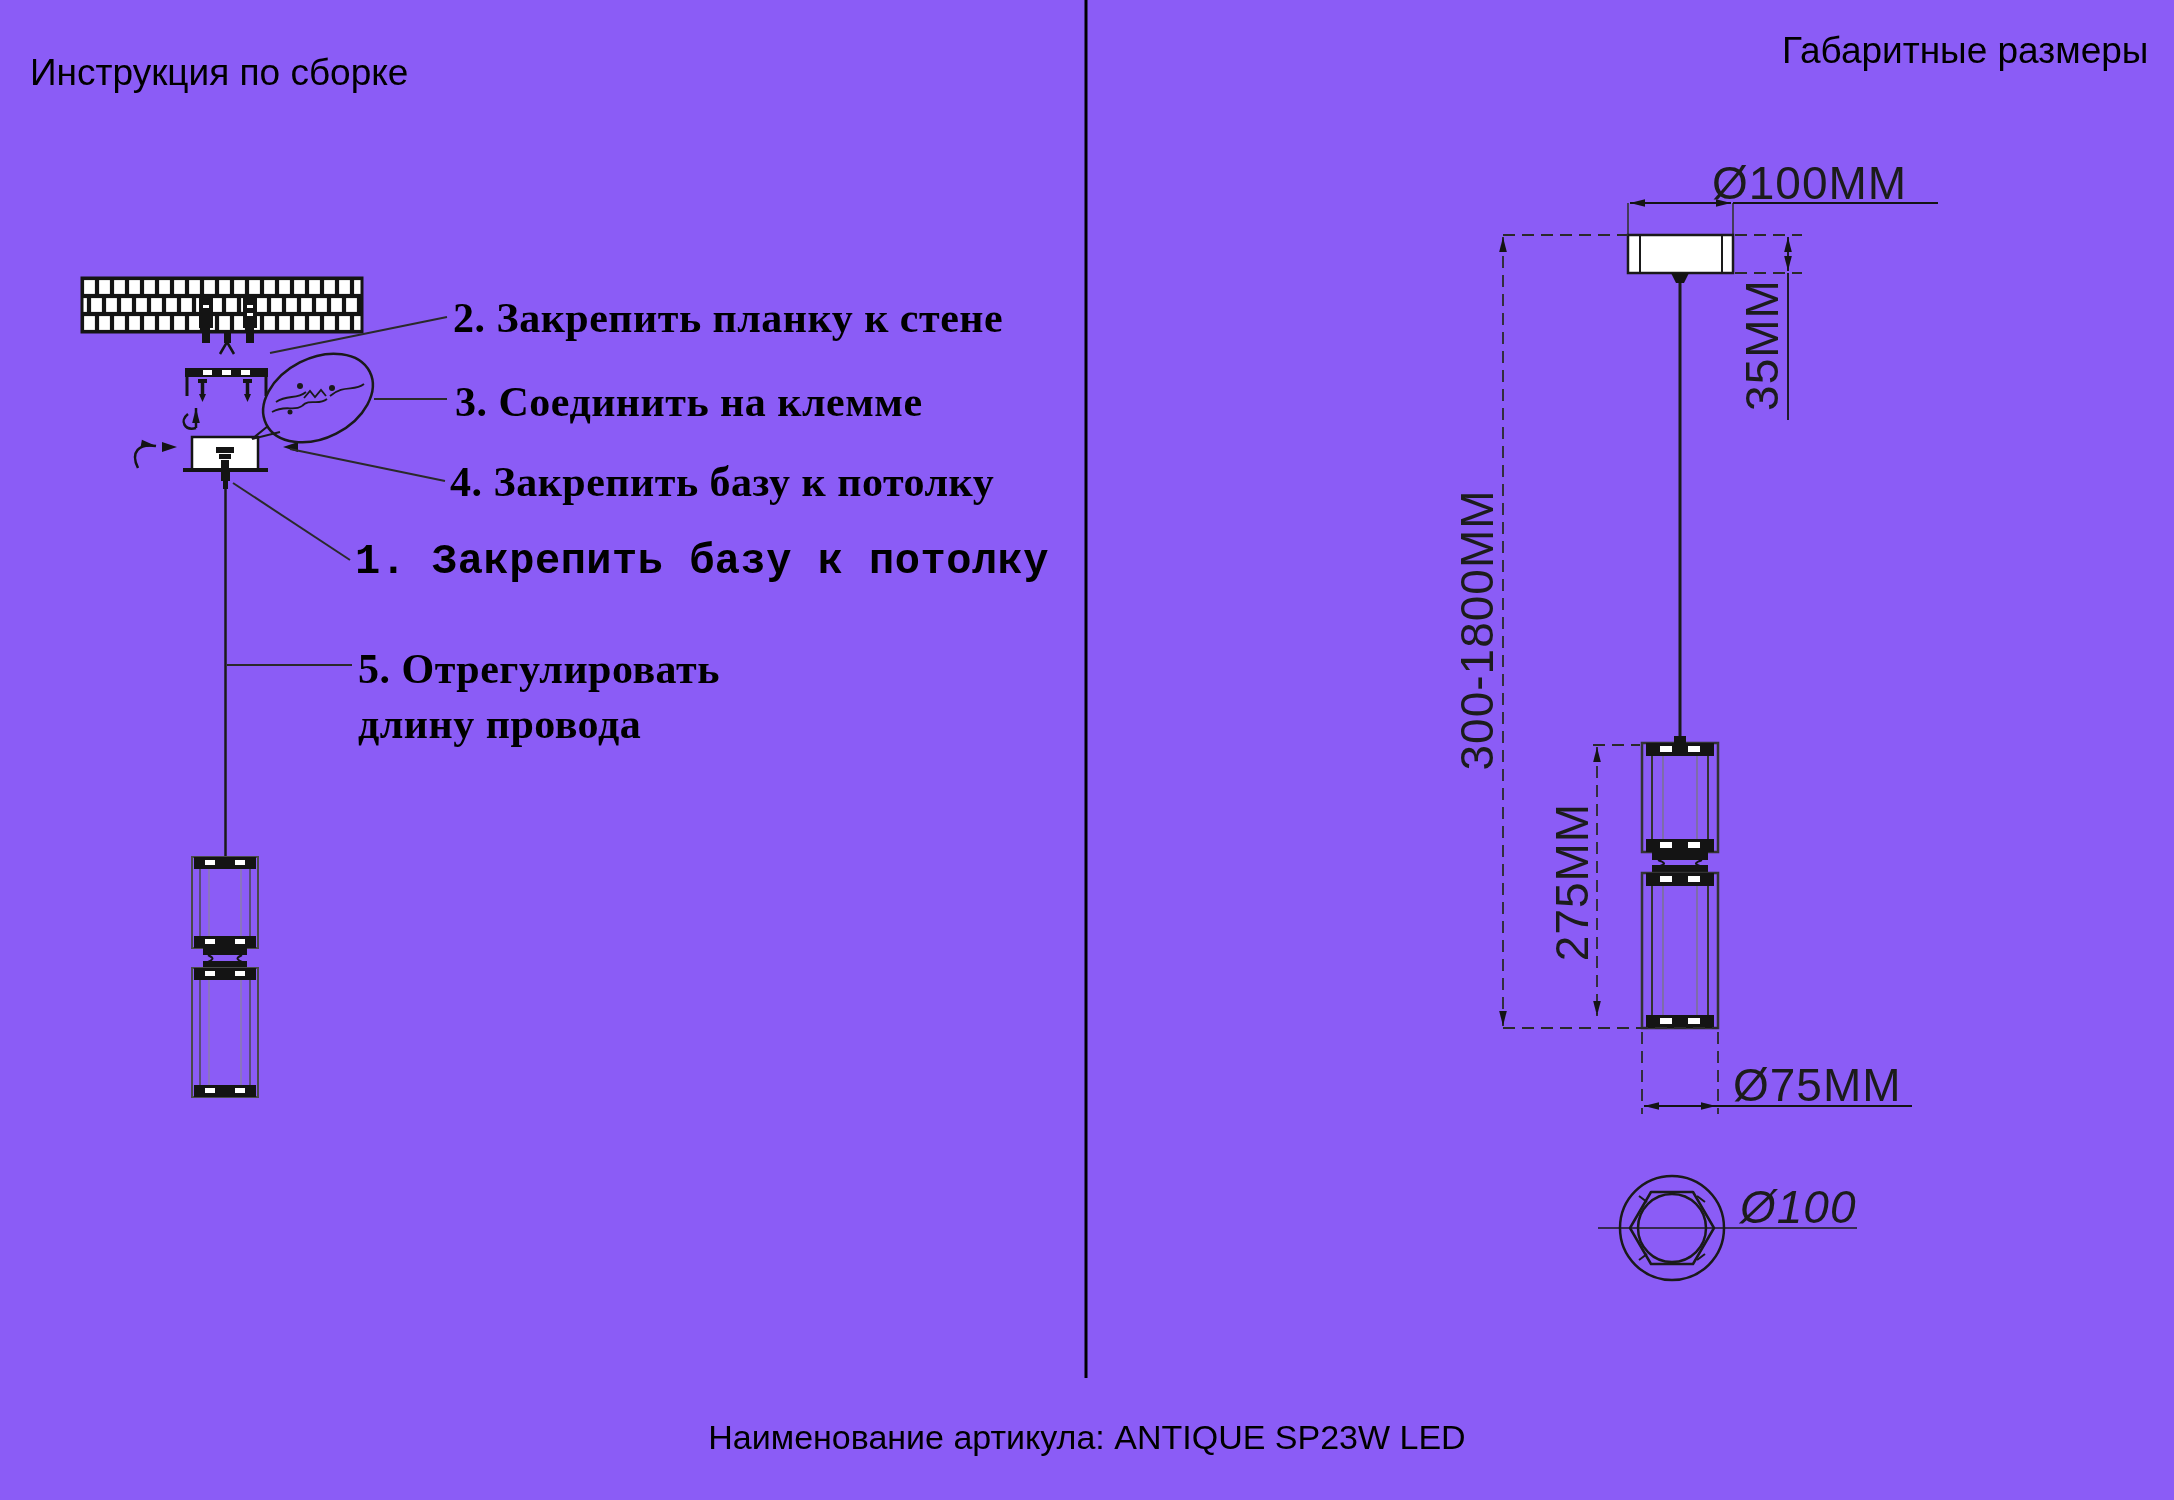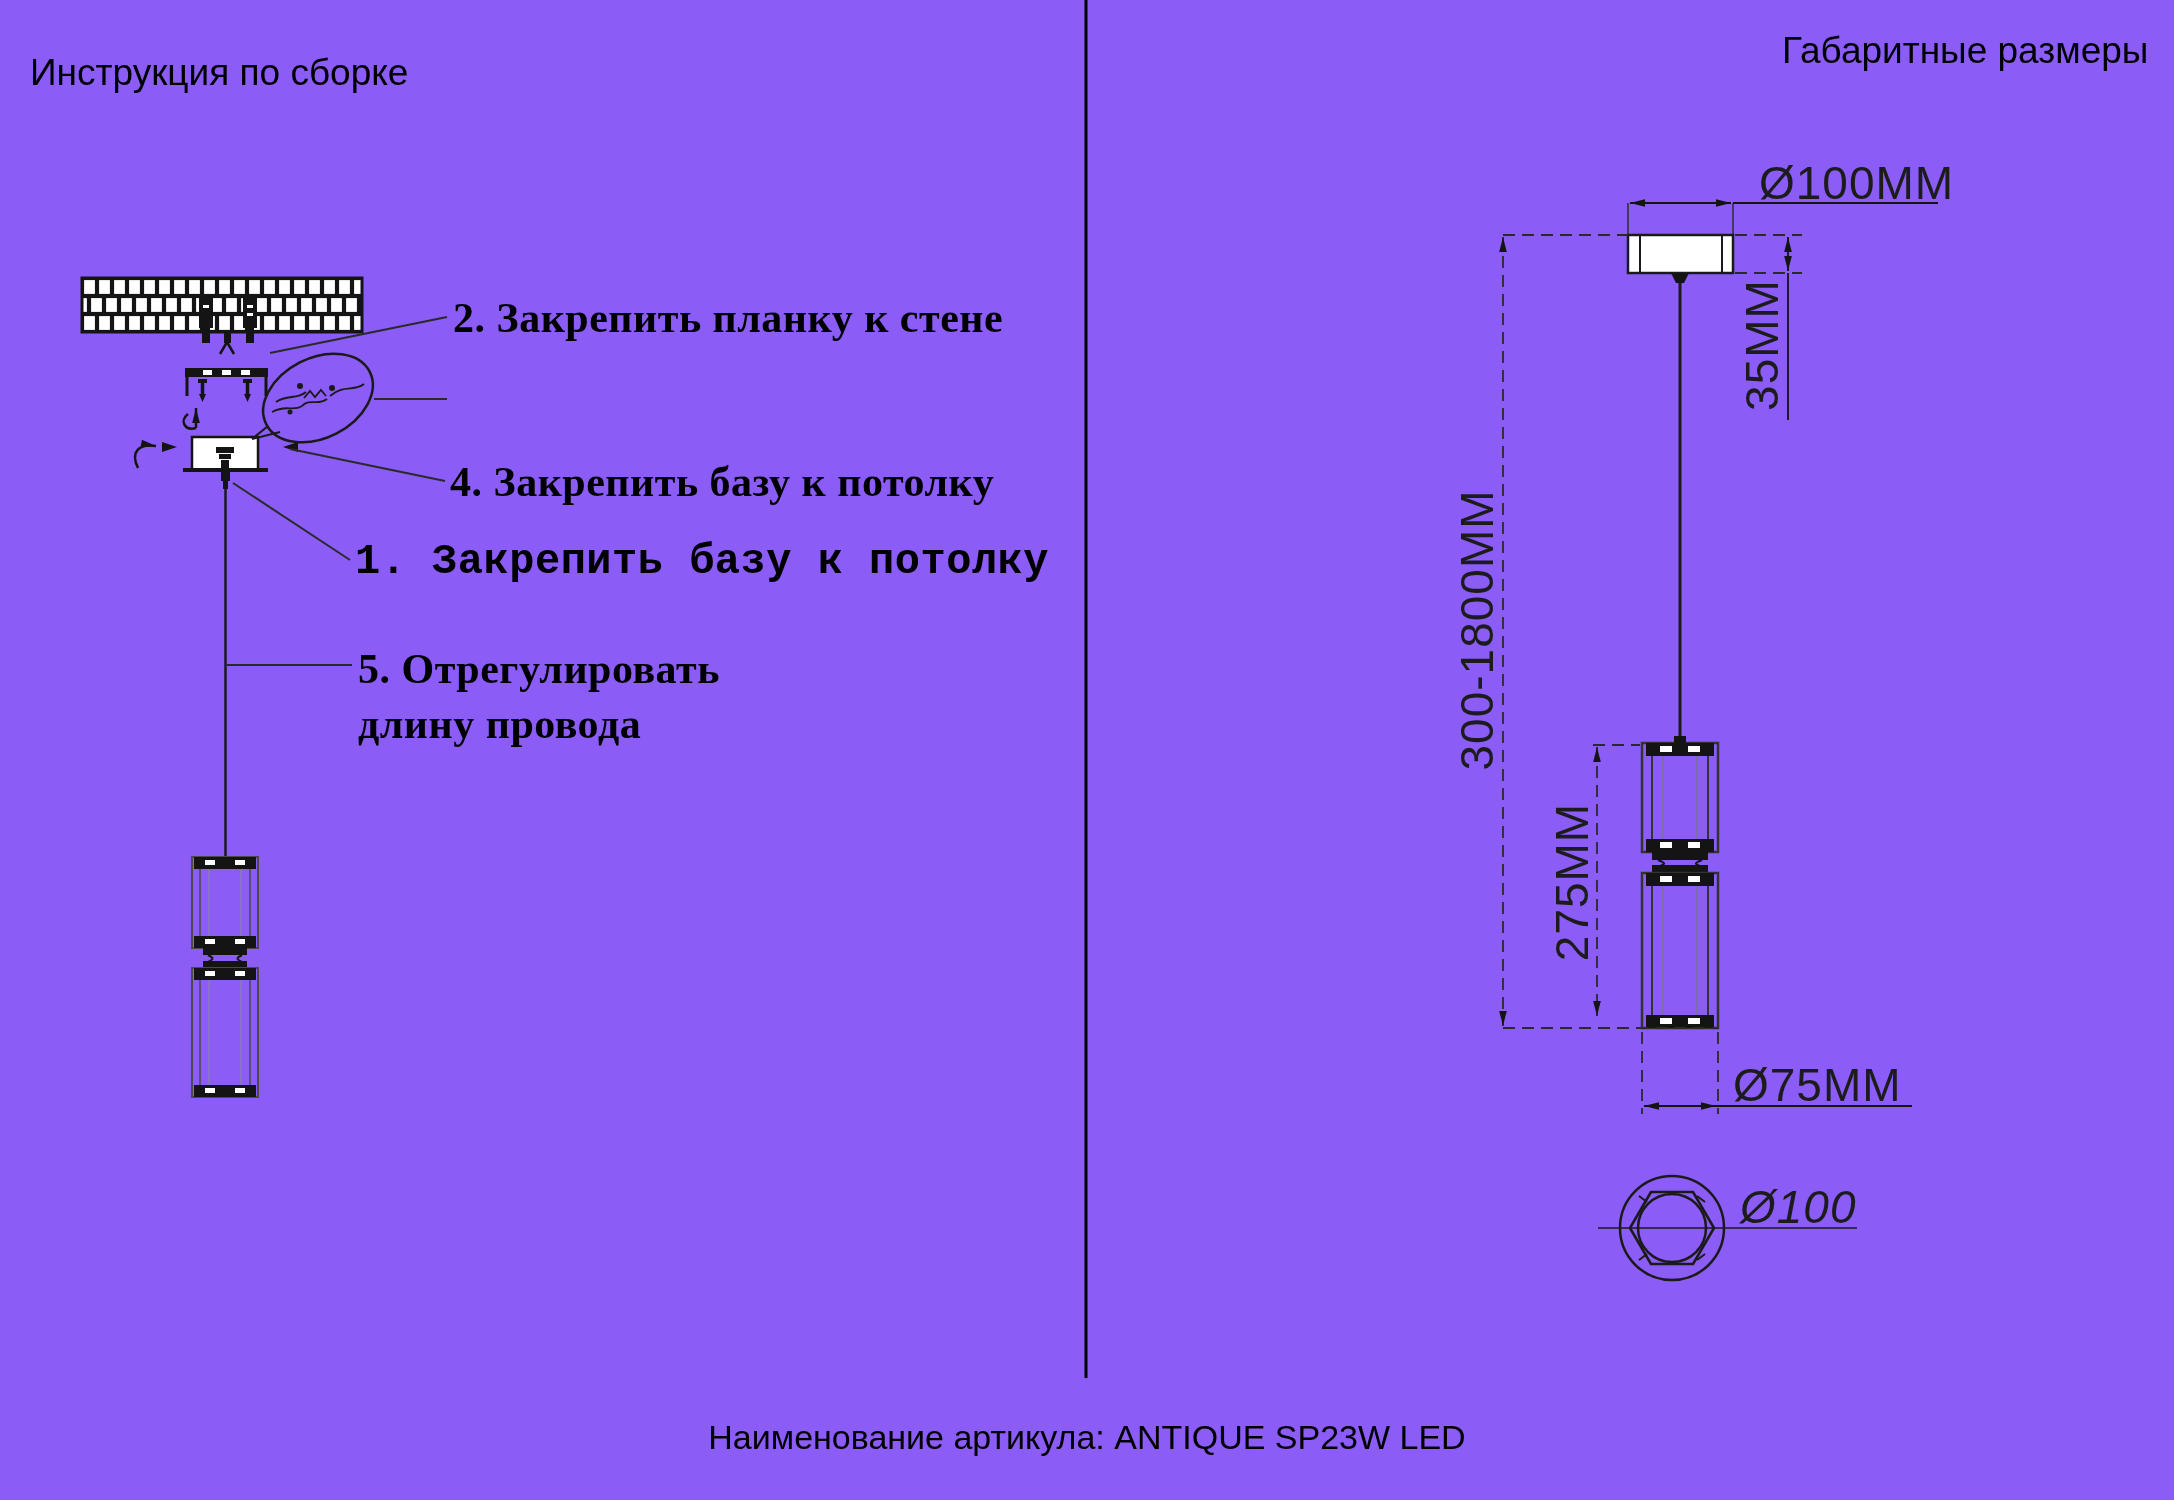--- a/index.html
+++ b/index.html
@@ -251,30 +251,31 @@
       </g>
     </g>
   </svg>
 
   <div class="hdr" style="left:30px; top:52px;">Инструкция по сборке</div>
 
   <div class="hdr" style="left:1782px; top:30px;">Габаритные размеры</div>
 
   <div class="step" style="left:453px; top:294px;">2. Закрепить планку к стене</div>
 
+  <div class="step" style="left:455px; top:378px;">3. Соединить на клемме</div>
 
   <div class="step" style="left:450px; top:458px;">4. Закрепить базу к потолку</div>
 
   <div class="step" style="left:355px; top:538px;font-family:Liberation Mono, monospace;">1. Закрепить базу к потолку</div>
 
   <div class="step" style="left:358px; top:645px;">5. Отрегулировать</div>
 
   <div class="step" style="left:358px; top:700px;">длину провода</div>
 
-  <div class="dim" style="left:1759px; top:156px;">Ø100MM</div>
+  <div class="dim" style="left:1712px; top:156px;">Ø100MM</div>
 
   <div class="dim rot" style="left:1762px; top:345px;">35MM</div>
 
   <div class="dim rot" style="left:1477px; top:630px;">300-1800MM</div>
 
   <div class="dim rot" style="left:1572px; top:882px;">275MM</div>
 
   <div class="dim" style="left:1733px; top:1058px;">Ø75MM</div>
 
   <div class="dim" style="left:1740px; top:1180px;font-style:italic;">Ø100</div>

